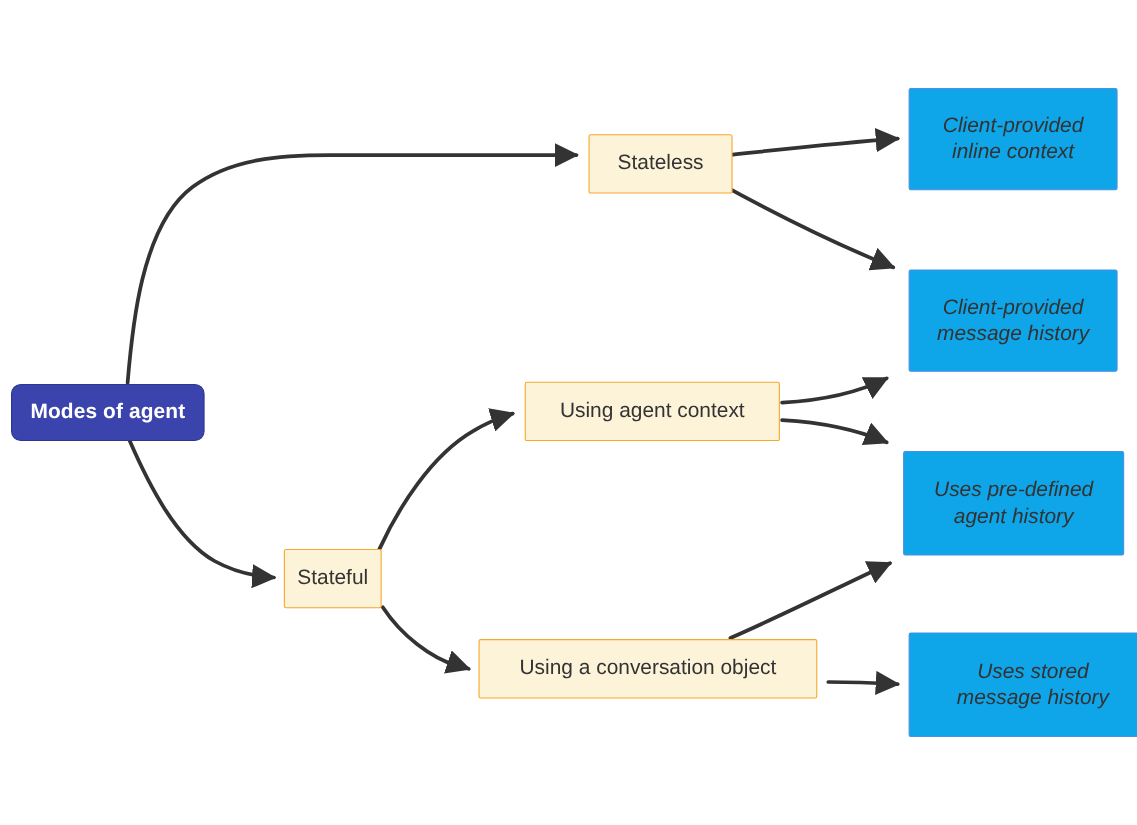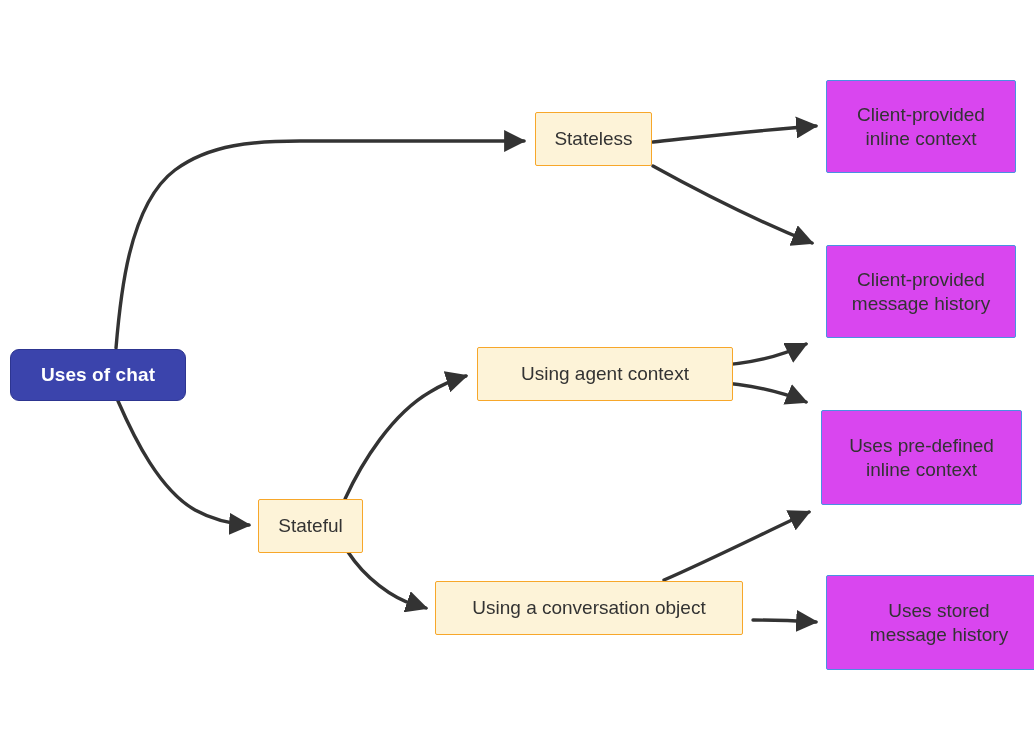--- a/index.html
+++ b/index.html
@@ -49,25 +49,26 @@
     letter-spacing: 0.1px;
   }
   .node-mid {
     background: #fdf3d8;
     border: 1.6px solid #f7a72a;
     border-radius: 2px;
     color: #333333;
     font-size: 19px;
   }
   .node-leaf {
-    background: #d946ef;
+    background: #0ea5e9;
     border: 1.6px solid #4a90e2;
     border-radius: 2px;
     color: #333333;
     font-size: 19px;
+    font-style: italic;
   }
 </style>
 </head>
 <body>
 
 <div id="canvas">
 
   <svg id="edge-layer" viewBox="0 0 1034 750" xmlns="http://www.w3.org/2000/svg">
     <defs>
       <marker id="arrow" viewBox="0 0 10 10" refX="9" refY="5" markerWidth="6.5" markerHeight="6.5" orient="auto-start-reverse">
@@ -92,52 +93,52 @@
 
       <path d="M 711,382 C 748,384 782,392 806,402" marker-end="url(#arrow)"></path>
 
       <path d="M 664,580 C 710,560 768,531 809,512" marker-end="url(#arrow)"></path>
 
       <path d="M 753,620 C 778,620 798,621 816,622" marker-end="url(#arrow)"></path>
     </g>
   </svg>
 
   <div class="node node-root" style="left:10px; top:349px; width:176px; height:52px;">
-    <span class="node-label">Uses of chat</span>
+    <span class="node-label">Modes of agent</span>
   </div>
 
-  <div class="node node-mid" style="left:535px; top:112px; width:117px; height:54px;">
+  <div class="node node-mid" style="left:535px; top:122px; width:131px; height:54px;">
     <span class="node-label">Stateless</span>
   </div>
 
-  <div class="node node-mid" style="left:258px; top:499px; width:105px; height:54px;text-align:right;">
+  <div class="node node-mid" style="left:258px; top:499px; width:89px; height:54px;text-align:right;">
     <span class="node-label">Stateful</span>
   </div>
 
-  <div class="node node-mid" style="left:477px; top:347px; width:256px; height:54px;text-align:center;">
+  <div class="node node-mid" style="left:477px; top:347px; width:232px; height:54px;text-align:center;">
     <span class="node-label">Using agent context</span>
   </div>
 
   <div class="node node-mid" style="left:435px; top:581px; width:308px; height:54px;">
     <span class="node-label">Using a conversation object</span>
   </div>
 
   <div class="node node-leaf" style="left:826px; top:80px; width:190px; height:93px;">
     <span class="node-label">Client-provided
 inline context</span>
   </div>
 
   <div class="node node-leaf" style="left:826px; top:245px; width:190px; height:93px;">
     <span class="node-label">Client-provided
 message history</span>
   </div>
 
   <div class="node node-leaf" style="left:821px; top:410px; width:201px; height:95px;">
     <span class="node-label">Uses pre-defined
-inline context</span>
+agent history</span>
   </div>
 
   <div class="node node-leaf" style="left:826px; top:575px; width:226px; height:95px;">
     <span class="node-label">Uses stored
 message history</span>
   </div>
 
 </div>
 
 </body></html>

